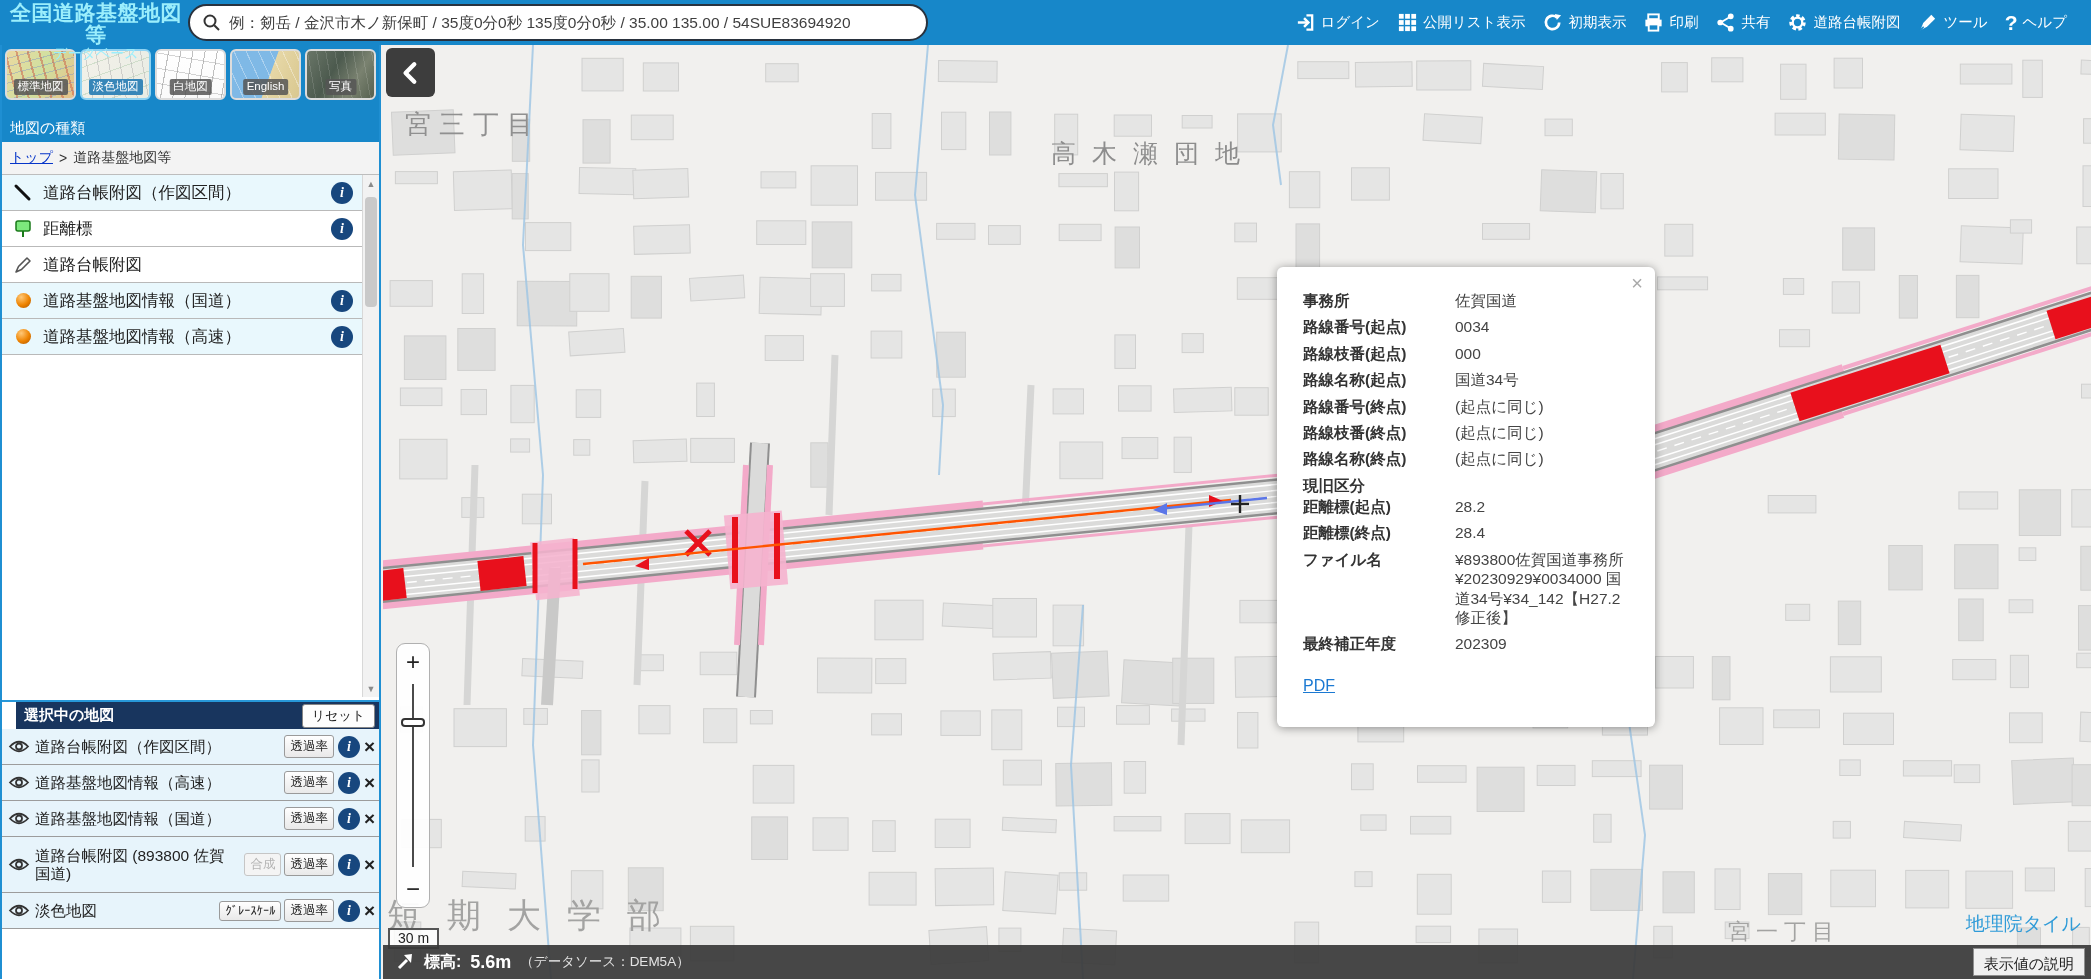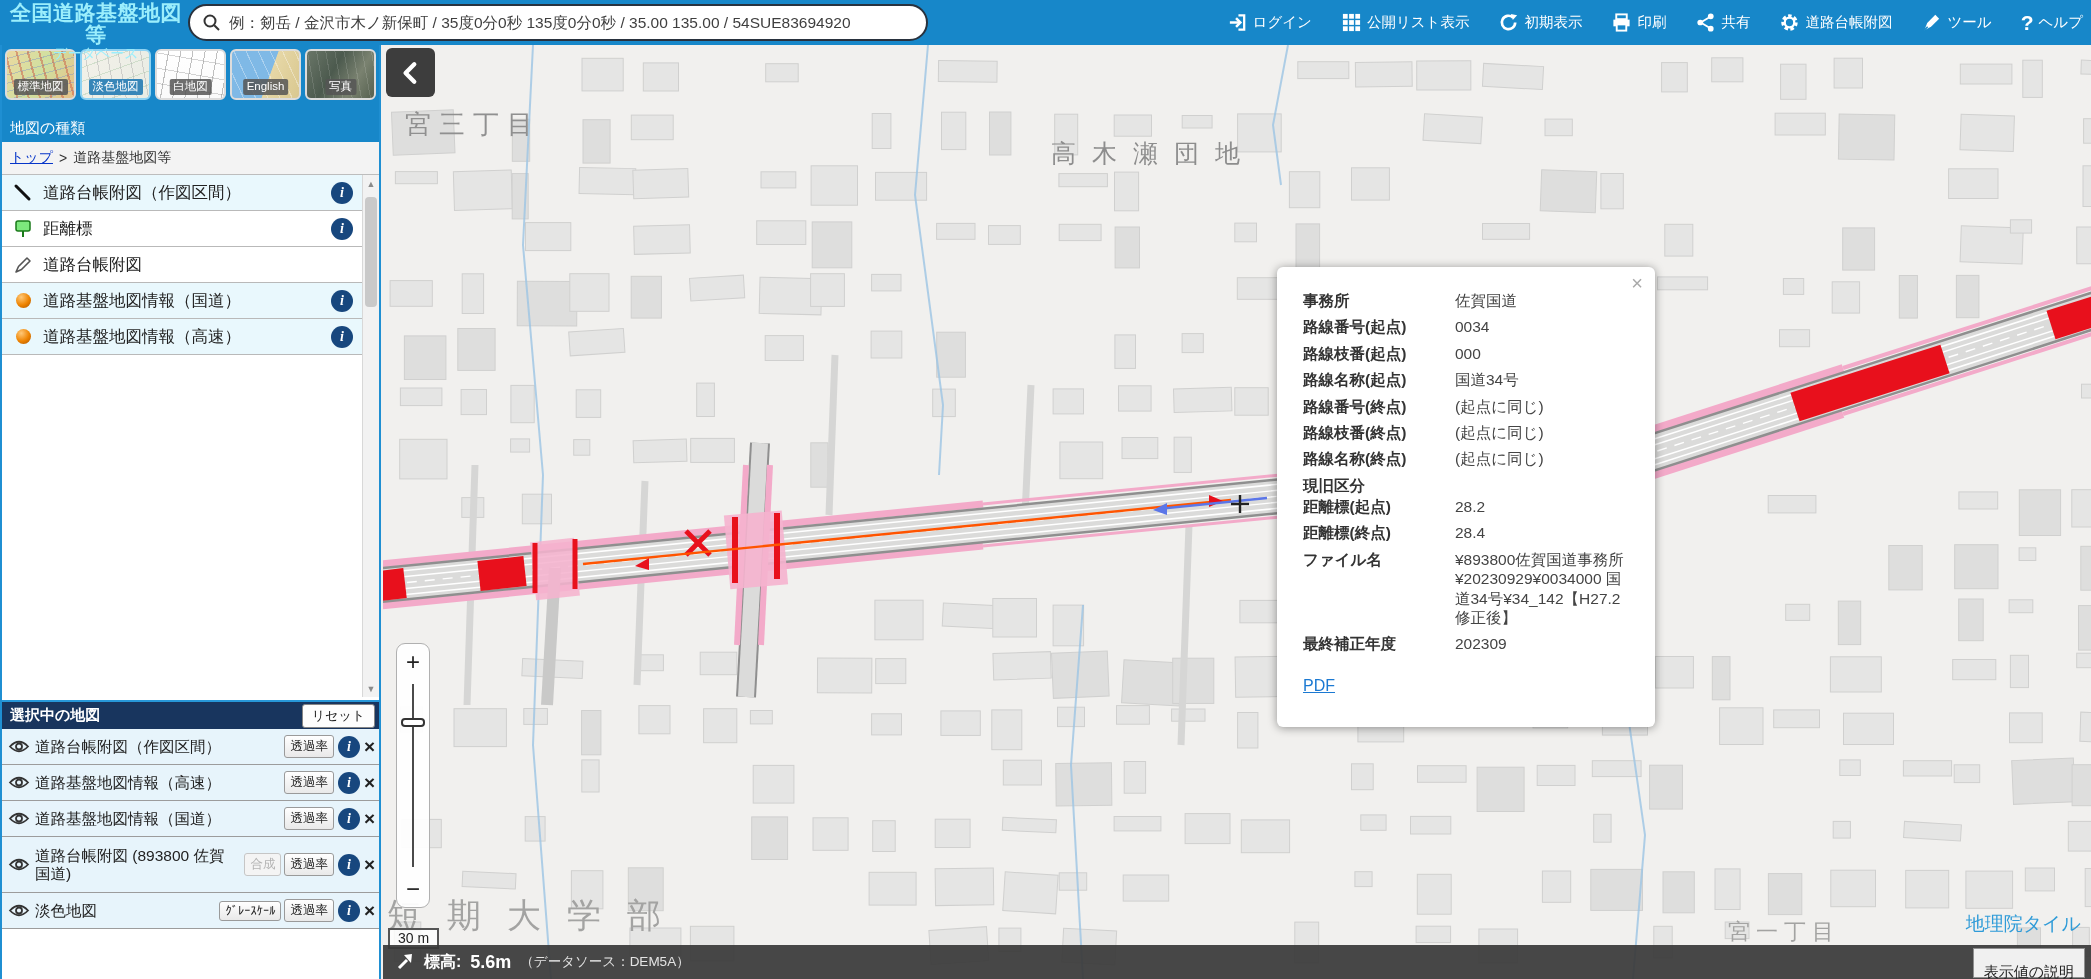--- a/index.html
+++ b/index.html
@@ -8,21 +8,21 @@
 
   
   .topbar { position:absolute; left:0; top:0; width:2091px; height:45px; background:#1787c9; z-index:60; }
   .app-title { position:absolute; left:6px; top:2px; width:180px; text-align:center; line-height:1.05; color:#9beefc; }
   .app-title .l1 { font-size:21px; font-weight:bold; letter-spacing:0.5px; }
   .app-title .l2 { font-size:14px; }
   .searchbox { position:absolute; left:188px; top:4px; width:740px; height:37px; background:#fff; border:2px solid #29323e; border-radius:19px; display:flex; align-items:center; padding:0 12px; }
   .searchbox svg { flex:none; margin-right:8px; }
   .searchbox input { flex:1; border:none; outline:none; font-size:15.5px; color:#333; background:transparent; font-family:inherit; }
   .searchbox input::placeholder { color:#3f3f3f; opacity:1; }
-  .tb-right { position:absolute; right:8px; top:0; height:45px; display:flex; align-items:center; gap:29px; }
+  .tb-right { position:absolute; right:24px; top:0; height:45px; display:flex; align-items:center; gap:17px; }
   .tb-item { display:flex; align-items:center; gap:5px; color:#fff; font-size:14.5px; white-space:nowrap; cursor:pointer; }
   .tb-item svg { flex:none; }
   .help-glyph { font-size:21px; font-weight:bold; }
 
   
   .sidebar { position:absolute; left:0; top:45px; width:381px; bottom:0; background:#fff; border-left:2px solid #1f8fd2; border-right:2px solid #1f8fd2; z-index:50; }
   .thumbs { height:70px; background:#1787c9; display:flex; padding:4px 3px; gap:4px; }
   .thumb { position:relative; width:71px; height:51px; border-radius:6px; border:2px solid #dcdcdc; overflow:hidden; cursor:pointer; flex:none; }
   .thumb.selected { border-color:#8ed2f2; }
   .thumb .lbl { position:absolute; left:50%; transform:translateX(-50%); bottom:3px; background:rgba(85,85,85,.85); color:#fff; font-size:11.5px; line-height:1.2; padding:1px 4px; border-radius:2px; white-space:nowrap; }
@@ -43,21 +43,21 @@
   .sphere { width:15px; height:15px; border-radius:50%; background:radial-gradient(circle at 35% 28%,#ffc878,#ee8300 55%,#a85200); }
   .info-btn { width:22px; height:22px; border-radius:50%; background:#17477e; color:#fff; font-size:14px; font-weight:bold; font-style:italic; font-family:"Liberation Serif","DejaVu Serif",serif; display:flex; align-items:center; justify-content:center; cursor:pointer; flex:none; }
   .layer-row .info-btn { position:absolute; right:26px; top:50%; transform:translateY(-50%); }
 
   .sb-scroll { position:absolute; right:0; top:130px; width:17px; height:522px; background:#f2f2f2; border-left:1px solid #d8d8d8; z-index:5; }
   .sb-arrow { height:17px; display:flex; align-items:center; justify-content:center; font-size:9px; color:#8a8a8a; cursor:pointer; }
   .sb-thumbtrack { position:absolute; left:2px; right:2px; top:22px; height:110px; background:#c9c9c9; border-radius:4px; cursor:pointer; }
   .sb-arrow.down { position:absolute; bottom:0; left:0; right:0; }
 
   .sel-section { position:absolute; left:0; right:0; top:655px; border-top:2px solid #2797d8; }
-  .sel-header { height:27px; background:#18355e; color:#fff; font-size:15px; font-weight:bold; display:flex; align-items:center; justify-content:space-between; padding:0 4px 0 8px; }
+  .sel-header { height:27px; background:#18355e; color:#fff; font-size:15px; font-weight:bold; display:flex; align-items:center; justify-content:space-between; padding:0 4px 0 8px;margin-left:14px; }
   .reset-btn { background:#fdfdfd; border:1px solid #858585; border-radius:3px; font-size:13px; color:#222; padding:2px 9px; cursor:pointer; font-family:Liberation Serif, serif; }
   .sel-row { background:#e7f4fb; border-bottom:1px solid #9c9c9c; display:flex; align-items:center; padding:2px 4px 2px 6px; min-height:36px; font-size:15.5px; color:#222; }
   .sel-row .lbl { flex:1; line-height:1.15; padding-right:3px; }
   .eye { width:24px; flex:none; margin-right:3px; display:flex; align-items:center; cursor:pointer; }
   .mini-btn { background:linear-gradient(#ffffff,#e9e9e9); border:1px solid #9a9a9a; border-radius:3px; font-size:12.5px; padding:2px 5px; margin-left:3px; white-space:nowrap; color:#222; cursor:pointer; flex:none; font-family:inherit; }
   .mini-btn.disabled { color:#b3b3b3; background:#f4f4f4; border-color:#c6c6c6; }
   .sel-row .info-btn { margin-left:4px; }
   .close-x { font-size:19px; font-weight:bold; color:#222; margin-left:4px; cursor:pointer; flex:none; line-height:1; }
 
   
@@ -87,21 +87,21 @@
   .p-label { width:152px; flex:none; font-weight:bold; color:#333; }
   .p-value { flex:1; word-break:break-all; color:#444; }
   .p-row.gap-top { margin-top:7px; }
   .p-pdf { display:inline-block; margin-top:16px; color:#1b79d2; text-decoration:underline; font-size:16px; cursor:pointer; }
 
   
   .statusbar { position:absolute; left:383px; right:0; bottom:0; height:34px; background:rgba(56,56,56,.92); color:#fff; display:flex; align-items:center; gap:9px; padding-left:12px; z-index:45; }
   .sb-elev-label { font-size:16px; font-weight:bold; }
   .sb-elev-value { font-size:18px; font-weight:bold; }
   .sb-elev-src { font-size:13.5px; color:#e3e3e3; }
-  .legend-btn { position:absolute; right:6px; top:3px; height:28px; background:#f0f0f0; color:#222; border:1px solid #8f8f8f; font-size:15px; padding:14px 10px; cursor:pointer; font-family:inherit; }
+  .legend-btn { position:absolute; right:6px; top:3px; height:28px; background:#f0f0f0; color:#222; border:1px solid #8f8f8f; font-size:15px; padding:6px 10px; cursor:pointer; font-family:inherit; }
 </style>
 </head>
 <body>
 
 <div class="map">
   <svg class="base" width="1708" height="934" viewBox="0 0 1708 934">
     <g id="bld">
         <rect x="199.0" y="13.3" width="41.2" height="32.6" fill="#e5e5e4" stroke="#d0d0cf"></rect>
         <rect x="260.3" y="17.9" width="35.2" height="28.1" fill="#e5e5e4" stroke="#d0d0cf"></rect>
         <rect x="382.7" y="18.7" width="32.5" height="18.1" fill="#e5e5e4" stroke="#d0d0cf"></rect>

